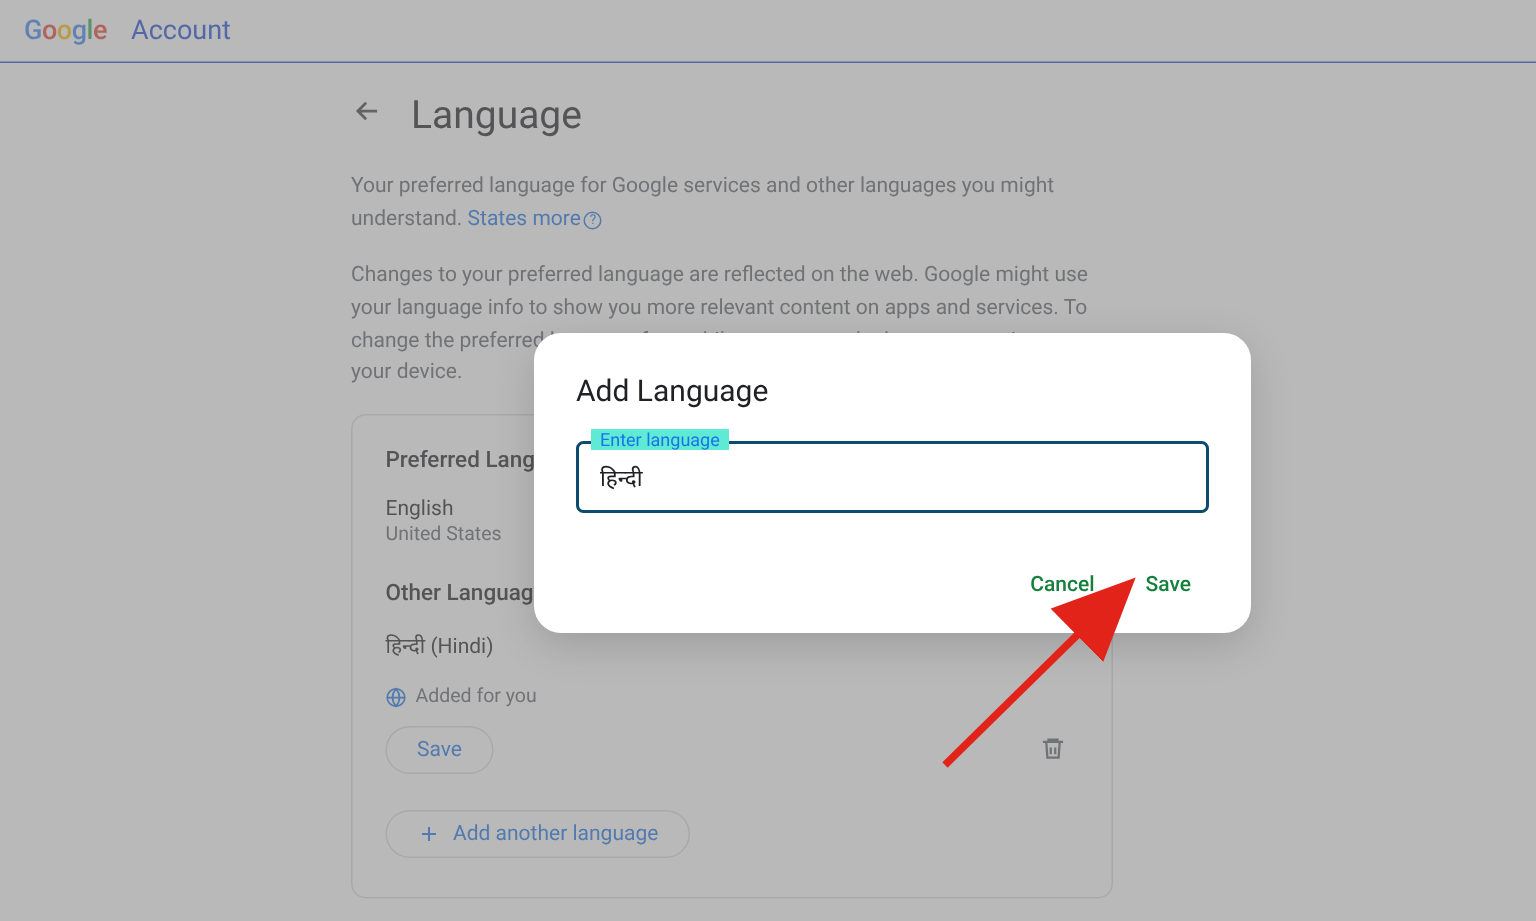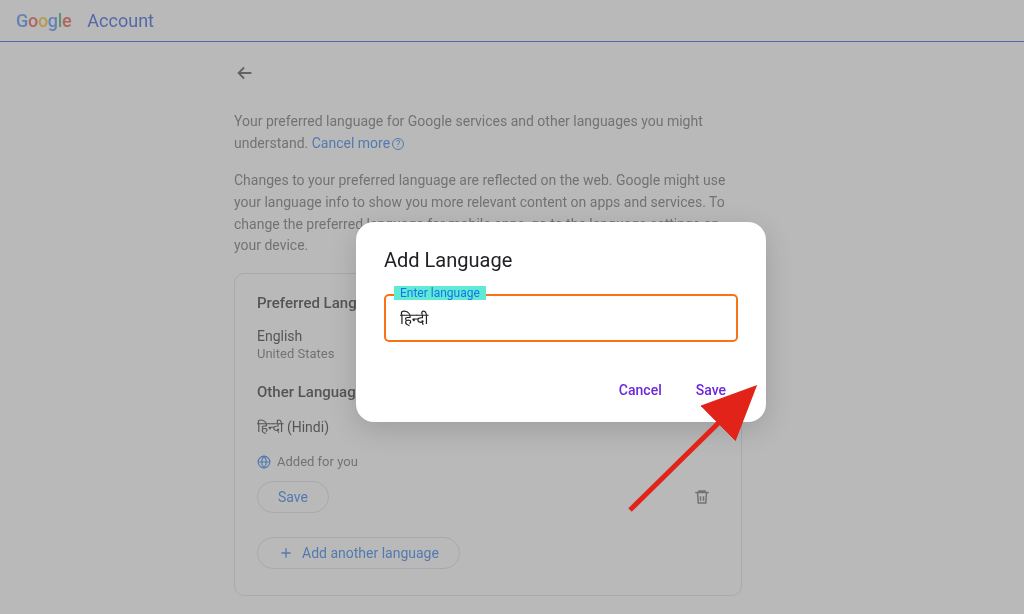--- a/index.html
+++ b/index.html
@@ -67,59 +67,59 @@
     .add-lang-btn { margin-top: 24px; }
     .overlay {
       position: absolute;
       inset: 0;
       background: rgba(128,128,128,0.55);
     }
     .dialog {
       position: absolute;
       left: 356px;
       top: 222px;
-      width: 410px;
+      width: 478px;
       background: #fff;
       border-radius: 18px;
       padding: 26px 28px 18px 28px;
       box-shadow: 0 8px 28px rgba(0,0,0,0.15);
       z-index: 10;
     }
     .dialog-title { font-size: 20px; color: #202124; font-weight: 400; margin-bottom: 22px; }
     .field-wrap { position: relative; }
     .field-label {
       position: absolute;
       top: -8px;
       left: 10px;
       background: #5eead4;
       padding: 0 6px;
       font-size: 12px;
       color: #1a73e8;
     }
     .lang-input {
       width: 100%;
-      border: 2px solid #f97316;
+      border: 2px solid #0c4a6e;
       border-radius: 5px;
       padding: 13px 14px;
       font-size: 15px;
       font-family: inherit;
       outline: none;
       color: #202124;
     }
     .dialog-actions {
       display: flex;
       justify-content: flex-end;
       gap: 26px;
       margin-top: 34px;
       padding-right: 8px;
     }
     .text-btn {
       background: none;
       border: none;
-      color: #6d28d9;
+      color: #15803d;
       font-size: 14px;
       font-weight: 500;
       cursor: pointer;
       font-family: inherit;
       padding: 6px 4px;
       text-align: center;
     }
     .annotation-arrow {
       position: absolute;
       left: 610px;
@@ -139,24 +139,25 @@
   <span class="account-text">Account</span>
 </div>
 
 <div class="page-wrap">
   <div class="title-row">
     <span class="back-arrow">
       <svg width="22" height="22" viewBox="0 0 24 24" fill="none" stroke="#3c4043" stroke-width="2">
           <path d="M19 12H5M11 18l-6-6 6-6"></path>
         </svg>
     </span>
+    <h1 class="page-title">Language</h1>
   </div>
 
   <p class="intro">
-    <span>Your preferred language for Google services and other languages you might understand. </span><span class="link"><span>Cancel more</span><span class="help-circ">?</span></span>
+    <span>Your preferred language for Google services and other languages you might understand. </span><span class="link"><span>States more</span><span class="help-circ">?</span></span>
   </p>
   <p class="intro">Changes to your preferred language are reflected on the web. Google might use your language info to show you more relevant content on apps and ser­vices. To change the preferred language for mobile apps, go to the lan­guage settings on your device.</p>
 
   <div class="card">
     <div class="section-h">Preferred Language</div>
     <div class="lang-main">English</div>
     <div class="lang-sub">United States</div>
 
     <div class="section-sep"></div>
 

